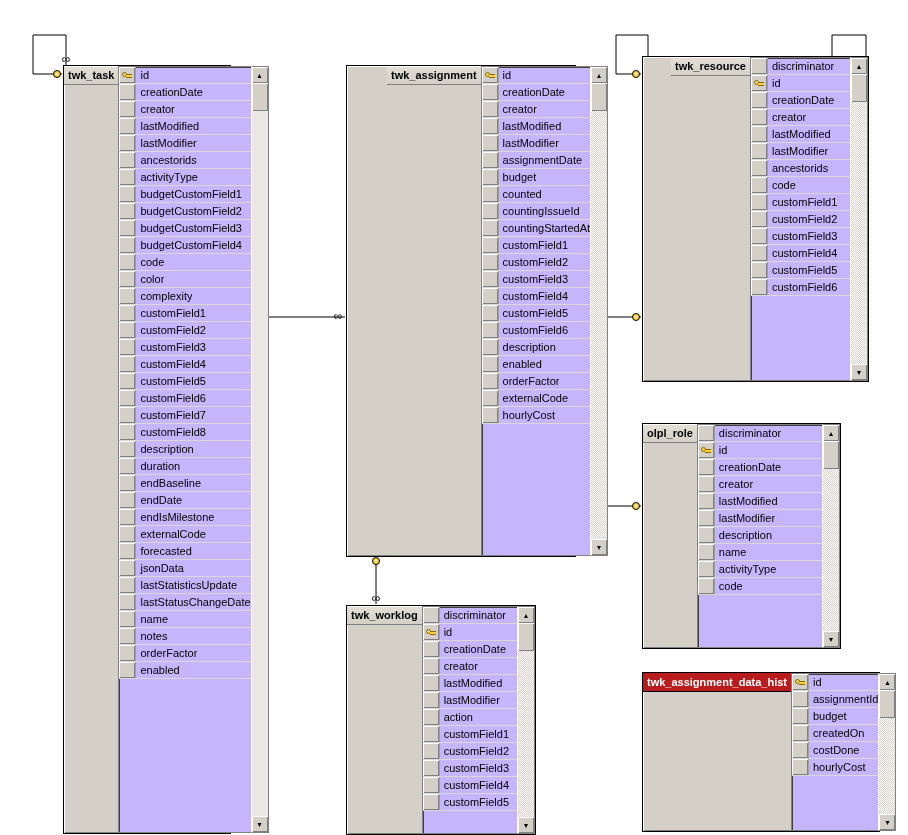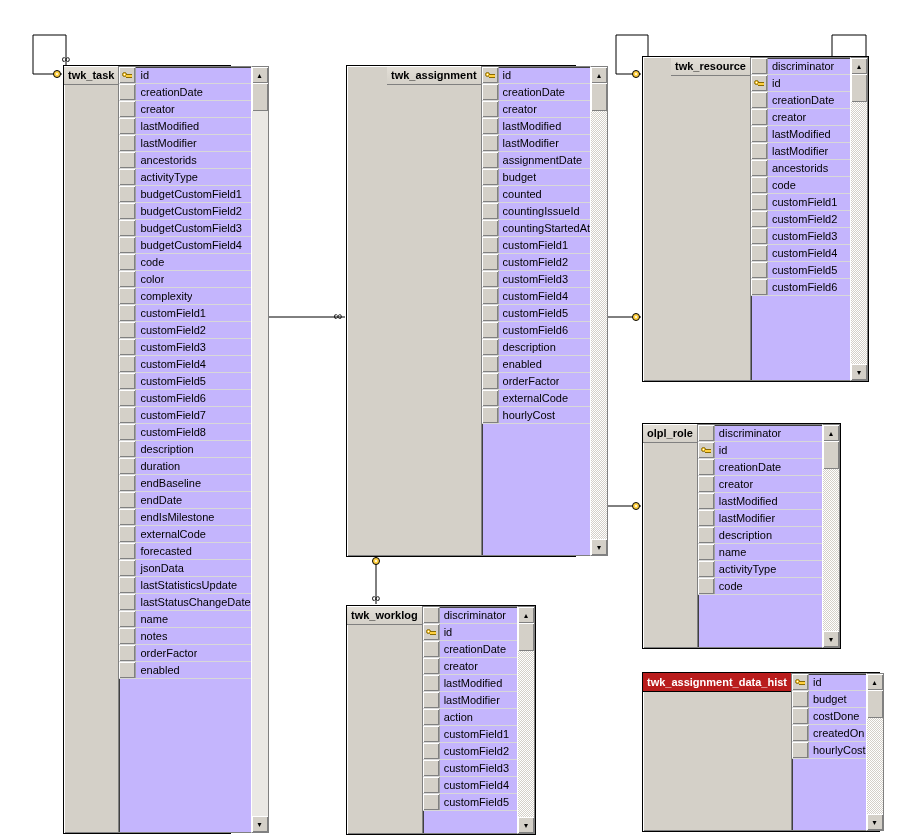--- a/index.html
+++ b/index.html
@@ -520,29 +520,33 @@
     <div class="list-wrap">
       <div class="rows">
         <div class="row">
           <div class="pk-cell">
             <span class="key-icon"></span>
           </div>
           <div class="col-name">id</div>
         </div>
         <div class="row">
           <div class="pk-cell"></div>
+          <div class="col-name">assignmentId</div>
+        </div>
+        <div class="row">
+          <div class="pk-cell"></div>
           <div class="col-name">budget</div>
         </div>
         <div class="row">
           <div class="pk-cell"></div>
+          <div class="col-name">createdOn</div>
+        </div>
+        <div class="row">
+          <div class="pk-cell"></div>
           <div class="col-name">costDone</div>
-        </div>
-        <div class="row">
-          <div class="pk-cell"></div>
-          <div class="col-name">createdOn</div>
         </div>
         <div class="row">
           <div class="pk-cell"></div>
           <div class="col-name">hourlyCost</div>
         </div>
       </div>
       <div class="scrollbar">
         <div class="sb-btn">▴</div>
         <div class="sb-track">
           <div class="sb-thumb" style="height: 28px;"></div>

